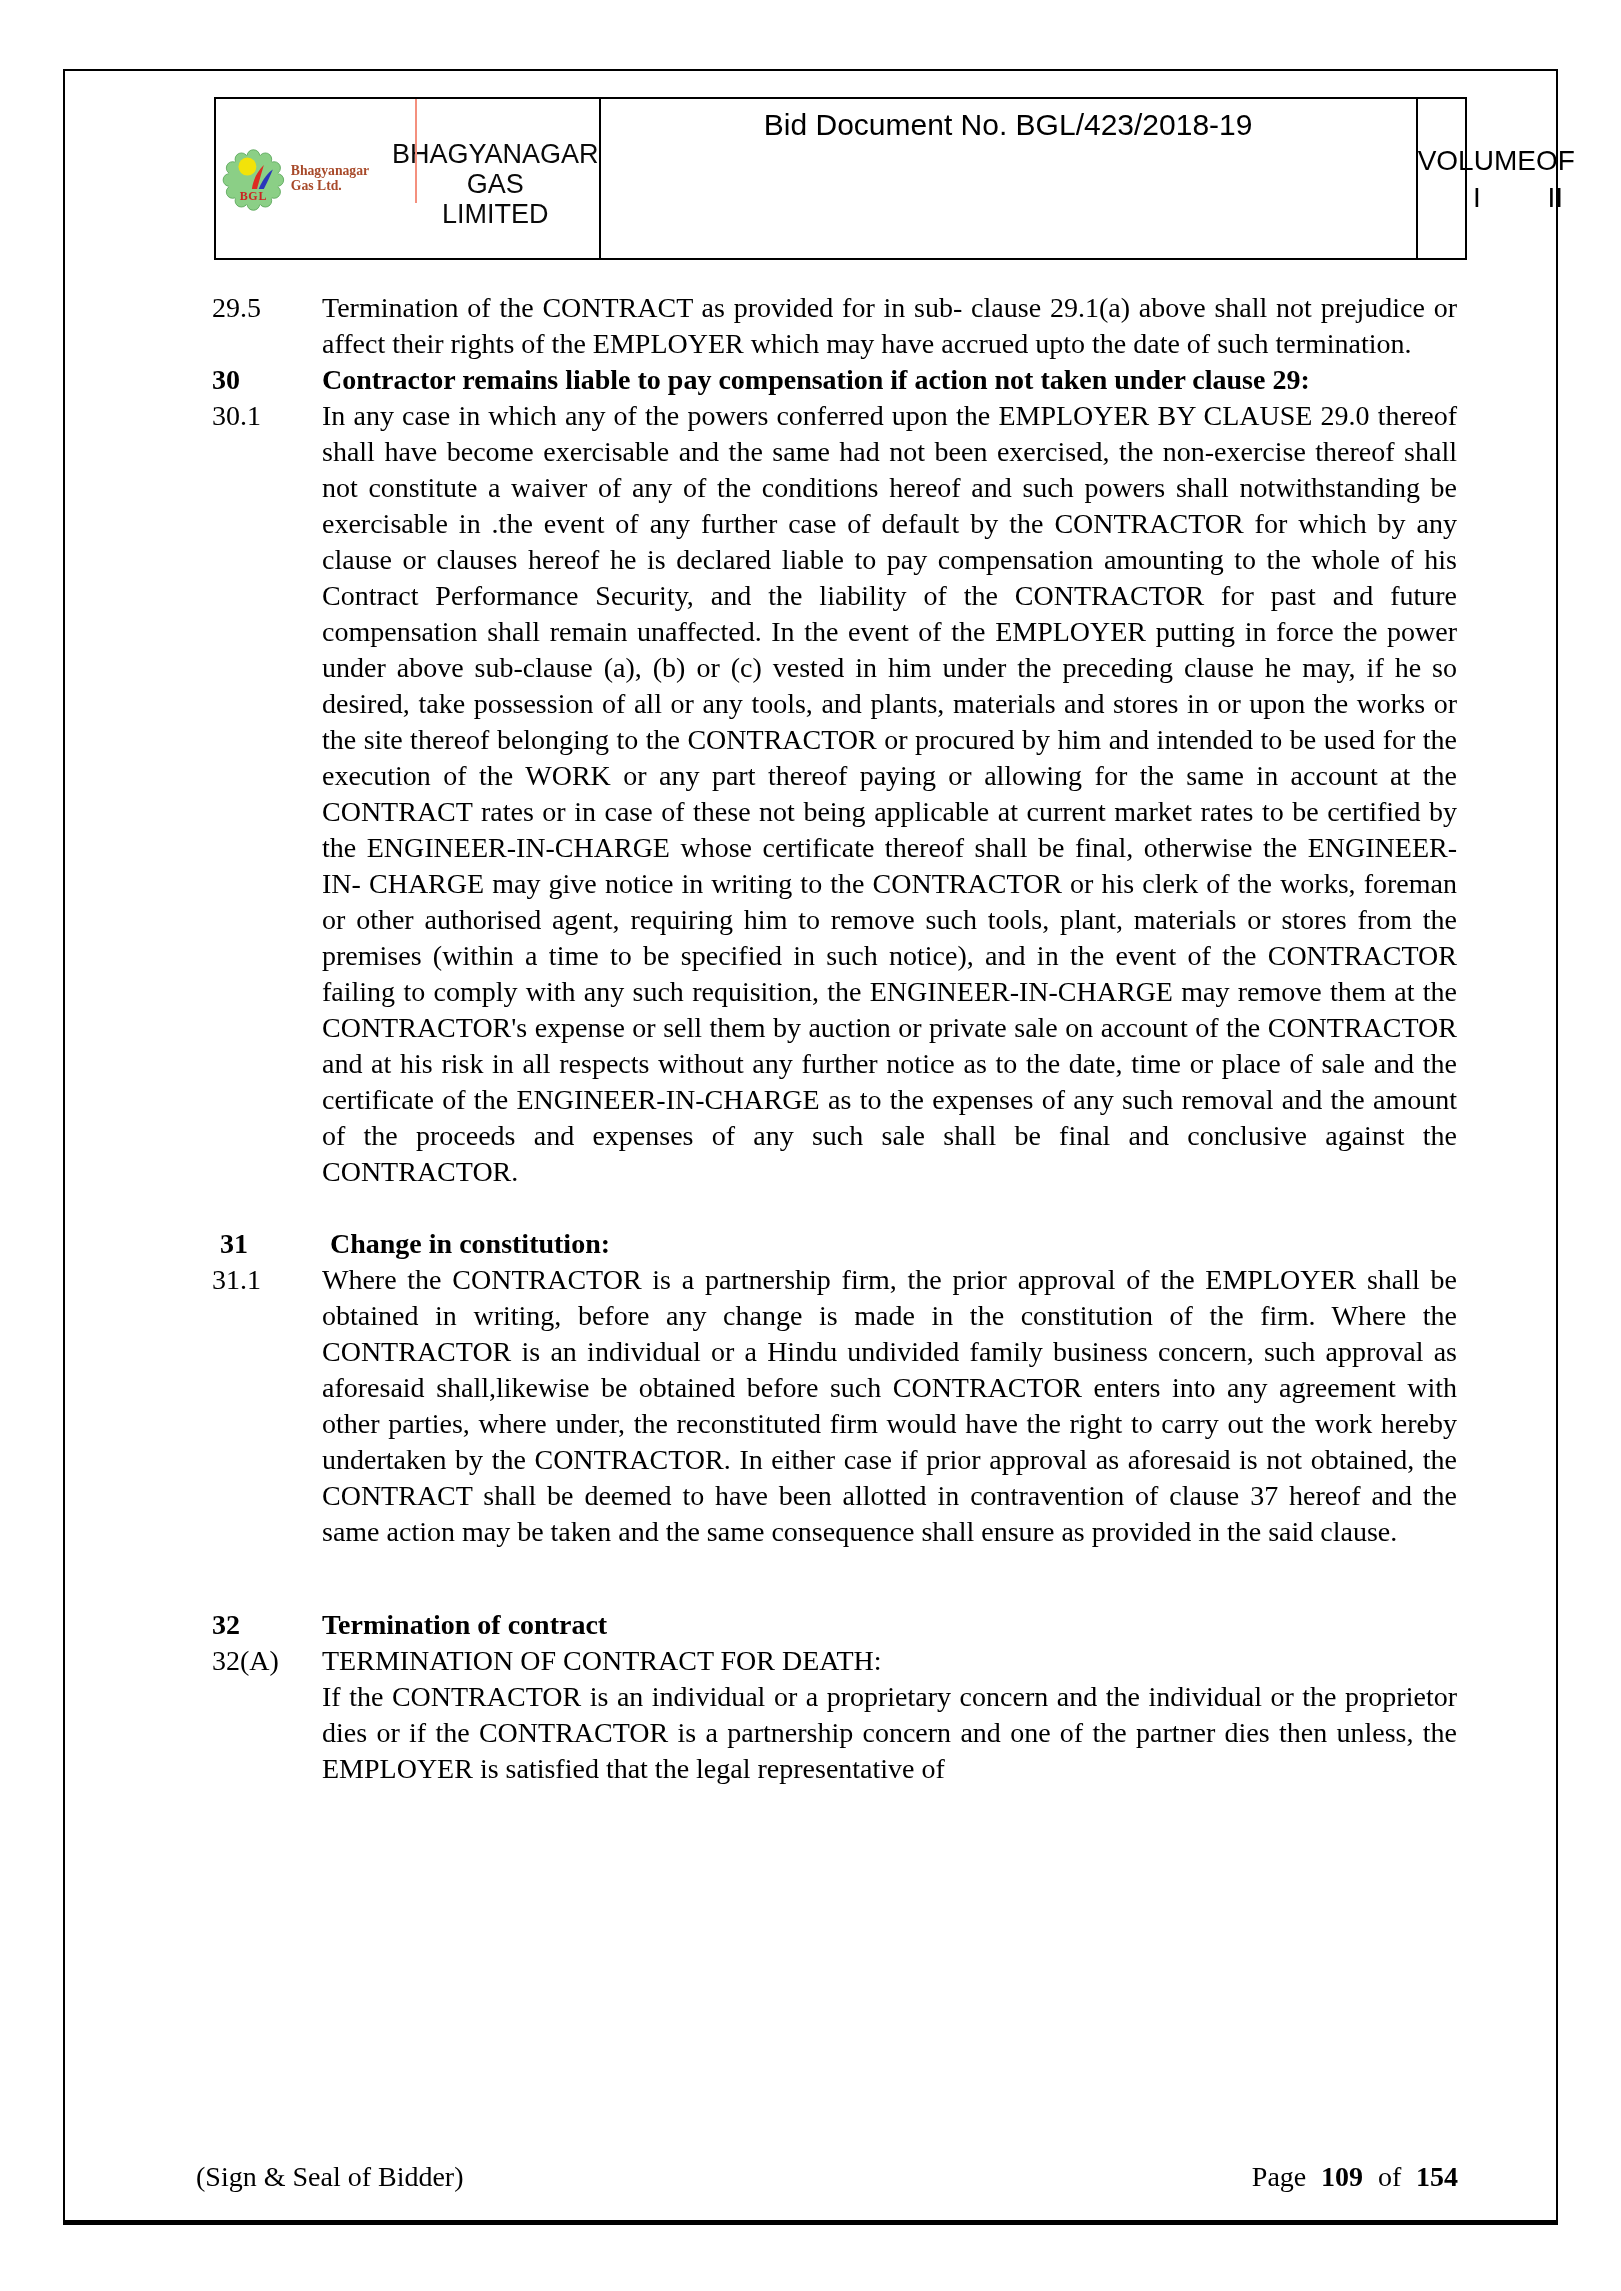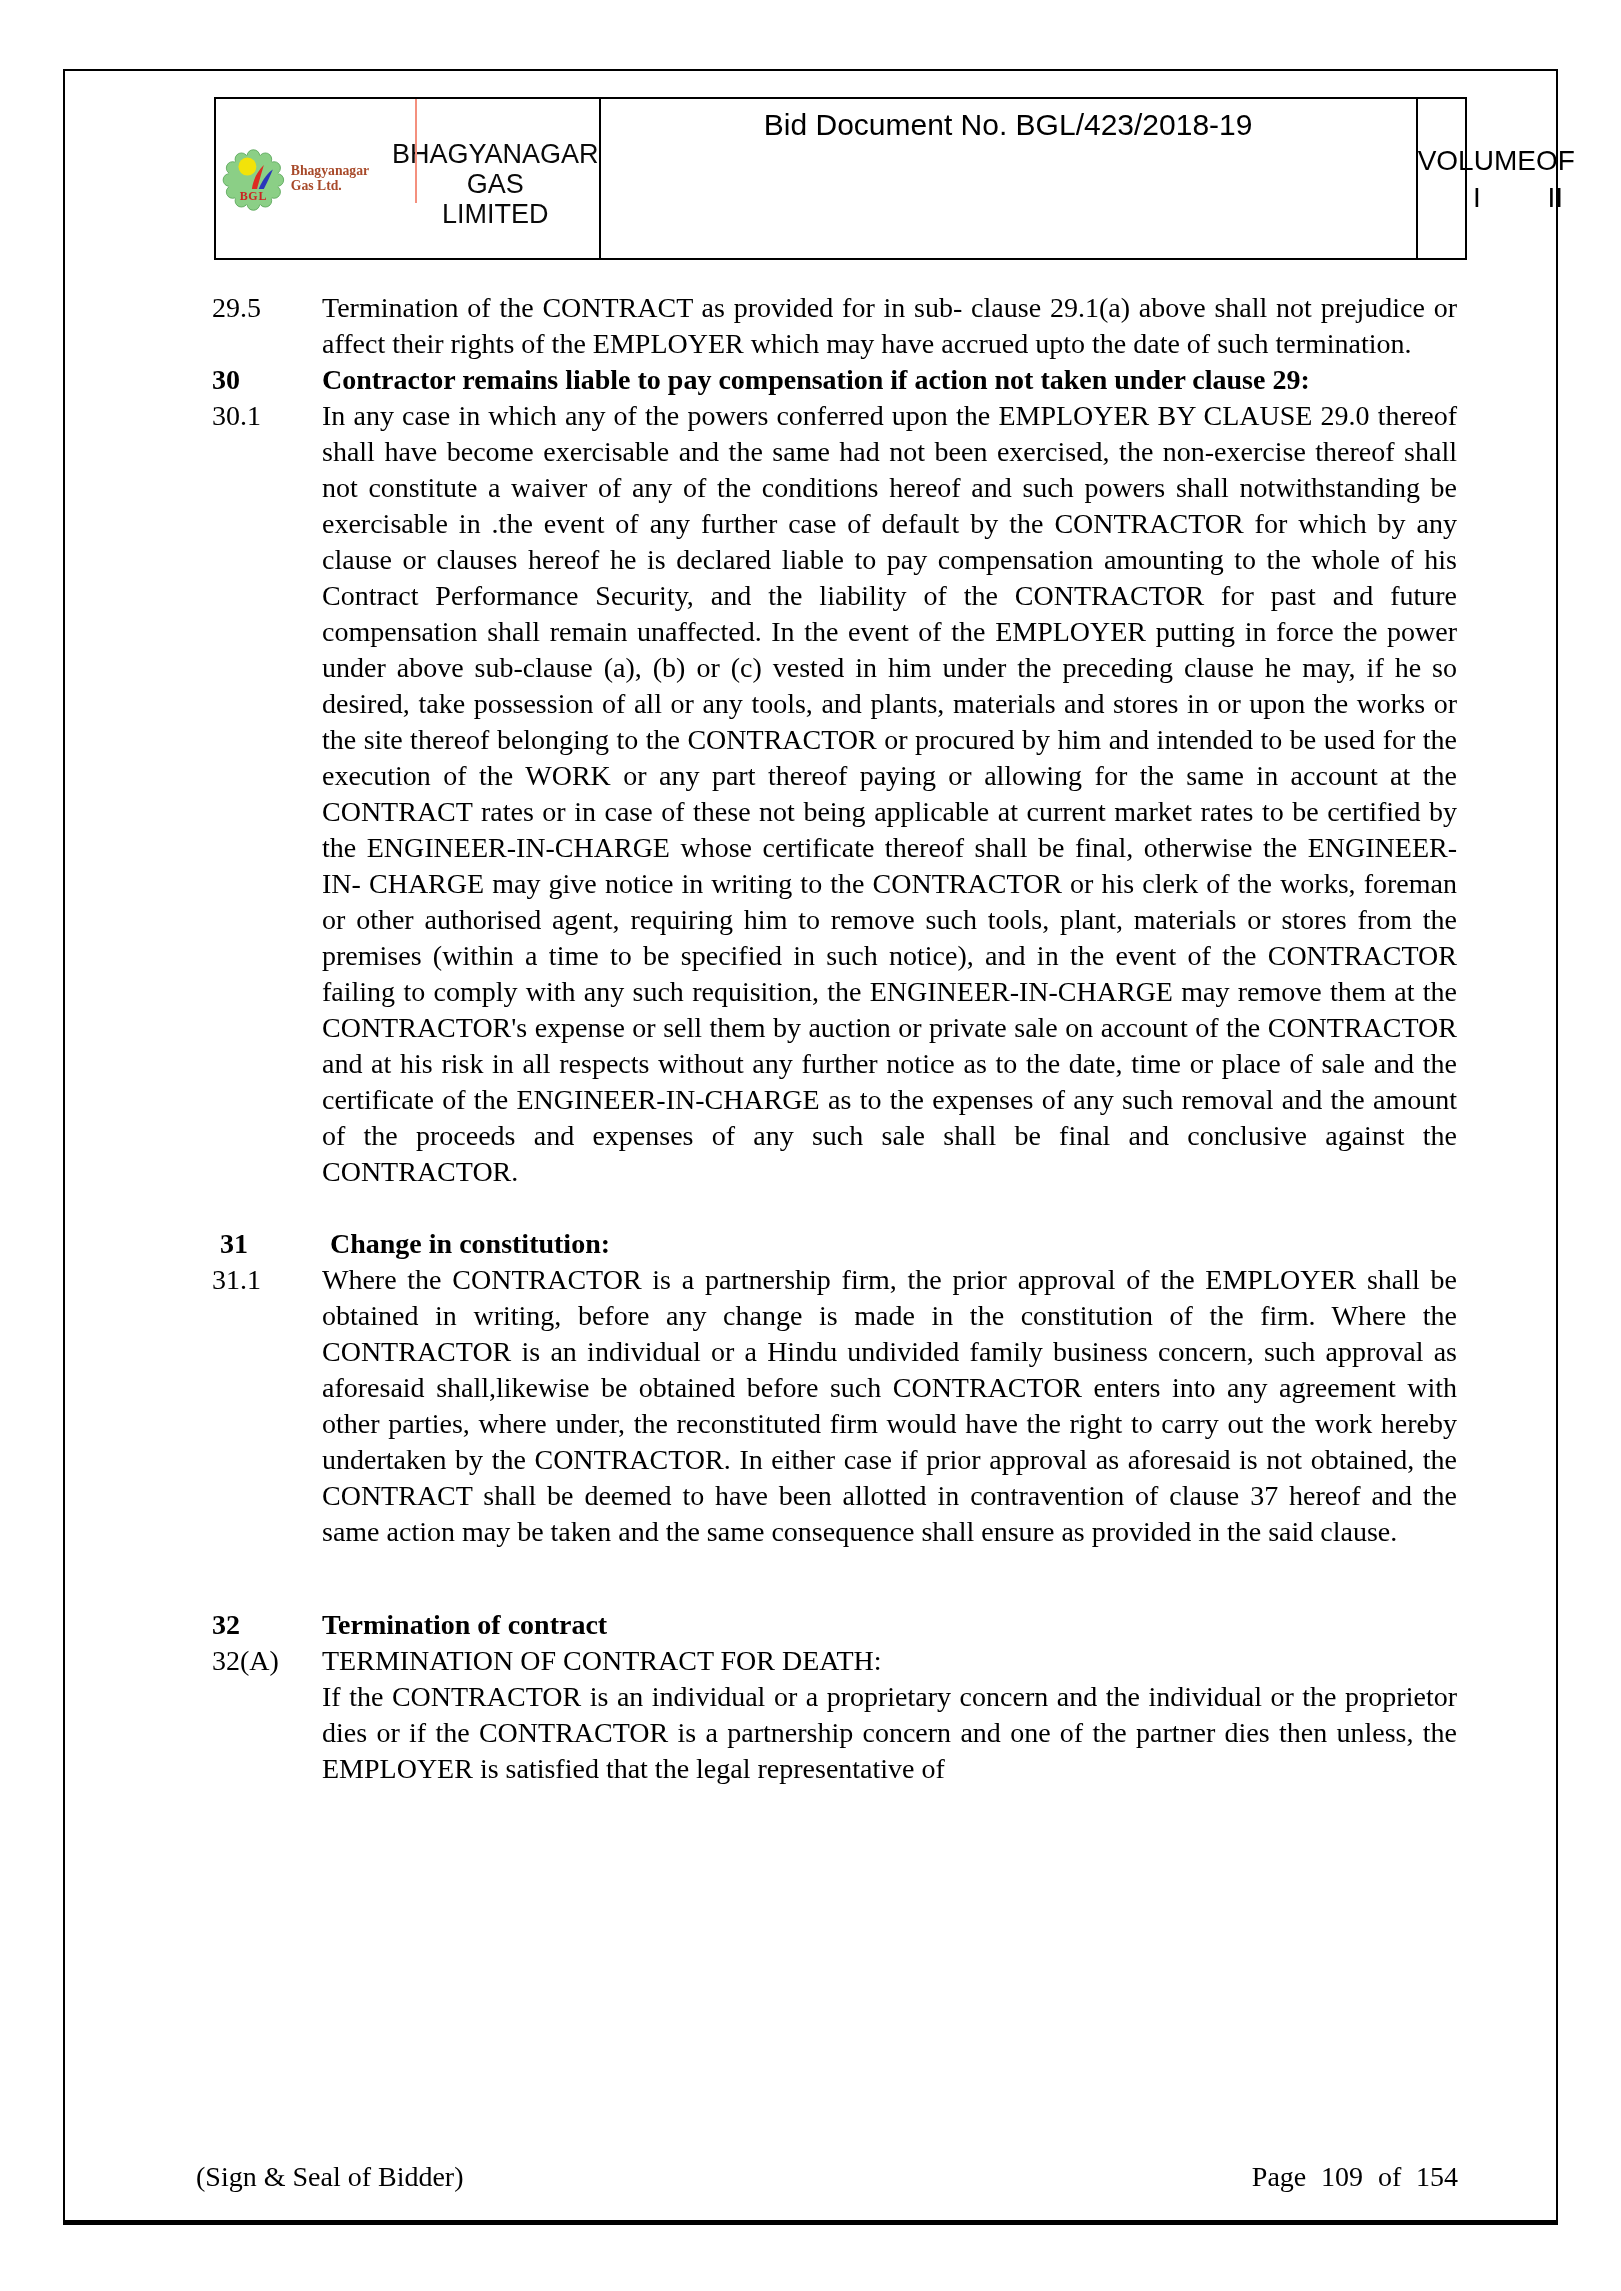--- a/index.html
+++ b/index.html
@@ -91,21 +91,21 @@
   
   .footer{
     position:absolute;
     left:196px;top:2160px;
     width:1262px;
     display:flex;justify-content:space-between;
     font-size:28px;line-height:33px;
   }
   .footer-right span{display:inline-block;}
   .footer-right span + span{margin-left:7.8px;}
-  .fw-b{font-weight:normal;}
+  .fw-b{font-weight:bold;}
 </style>
 </head>
 <body>
 
 <div class="sheet">
 
   <div class="page-border"></div>
 
   <div class="header-table">
 

